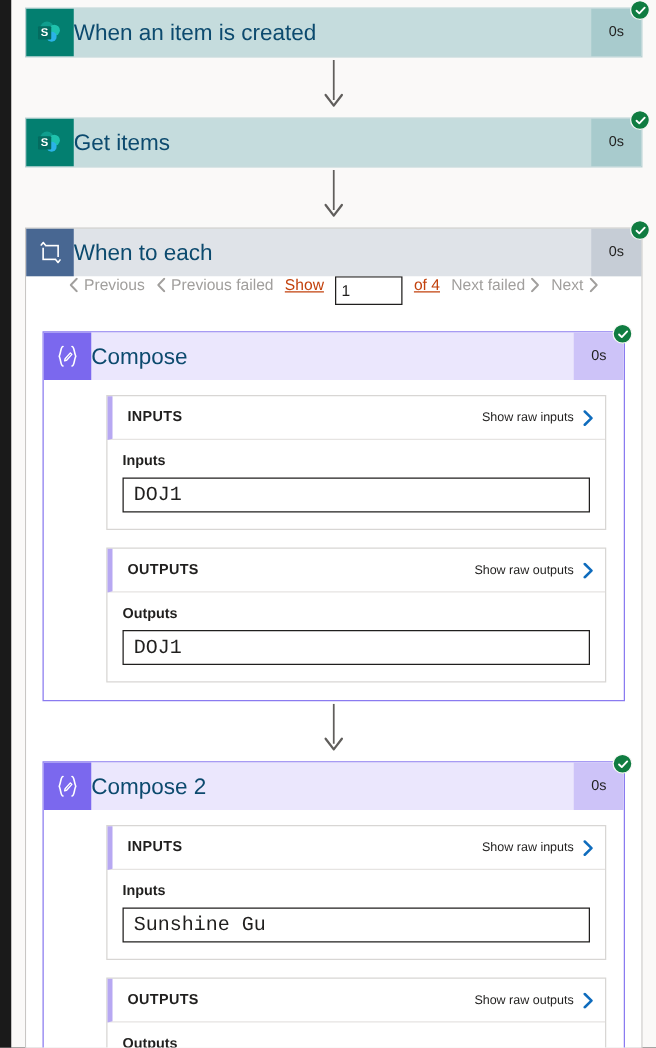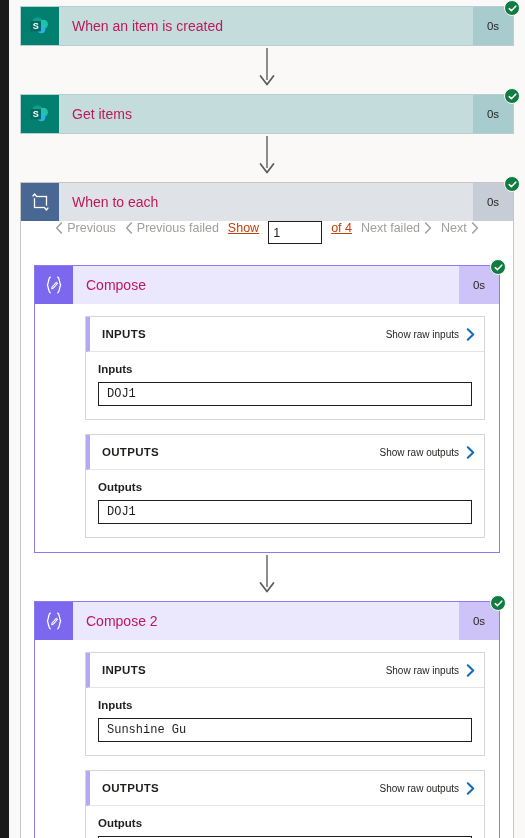--- a/index.html
+++ b/index.html
@@ -60,23 +60,22 @@
     min-width: 38px;
     display: flex;
     align-items: center;
     justify-content: center;
   }
 
   .card-title {
     flex: 1;
     display: flex;
     align-items: center;
-    padding-left: 13px;
-    font-size: 14px;
-    color: #be185d;
+    font-size: 18px;
+    color: #0c4a6e;
     overflow: hidden;
     white-space: nowrap;
   }
 
   .card-dur {
     width: 40px;
     min-width: 40px;
     display: flex;
     align-items: center;
     justify-content: center;
@@ -198,21 +197,21 @@
     color: #201f1e;
     margin-bottom: 7px;
   }
 
   .value-box {
     border: 1px solid #201f1e;
     background: #ffffff;
     min-height: 24px;
     padding: 4px 8px;
     font-family: "Liberation Mono", monospace;
-    font-size: 12px;
+    font-size: 16px;
     color: #201f1e;
     white-space: pre;
     overflow: hidden;
   }
 </style>
 </head>
 <body>
 
 <div id="canvas">
   <div id="scroll">

